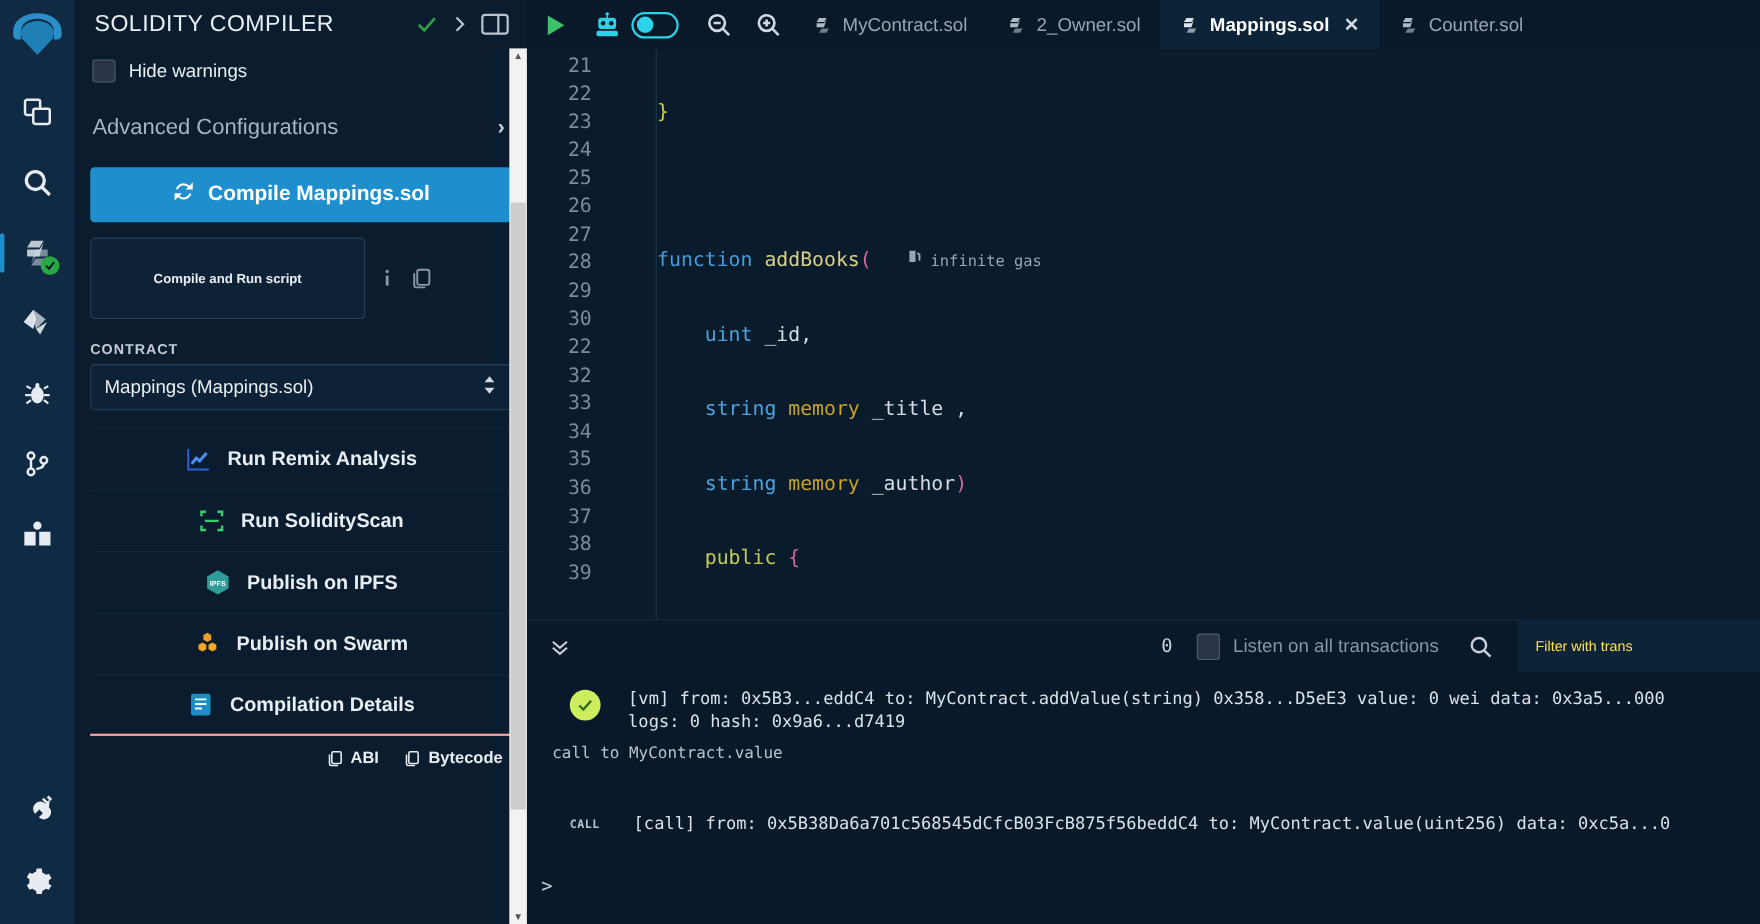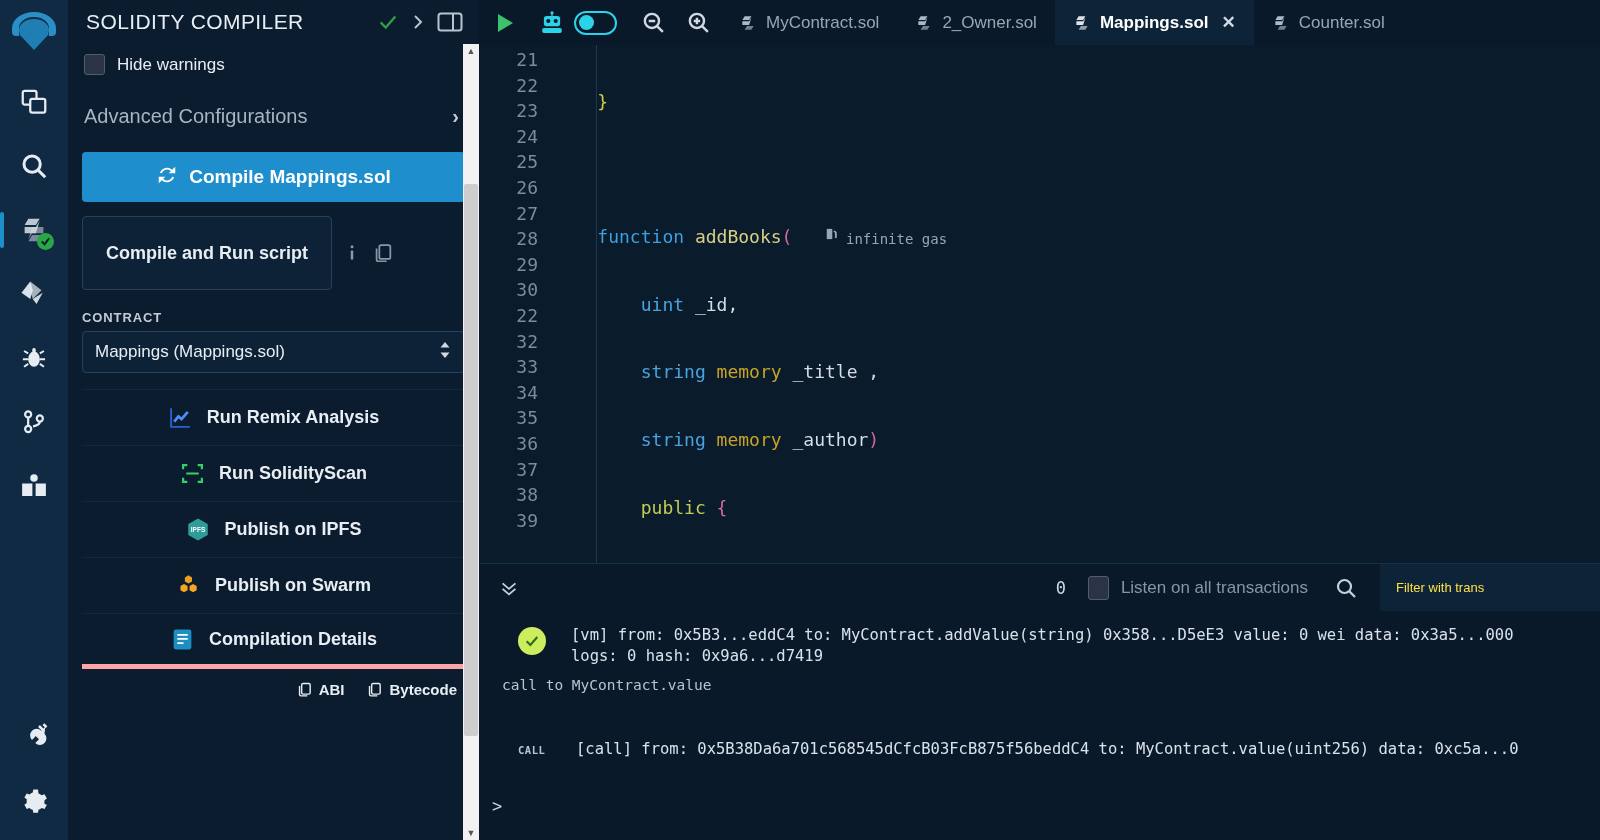--- a/index.html
+++ b/index.html
@@ -73,21 +73,21 @@
     margin-top: 22px; width: 100%; height: 50px;
     background: #1f8ecd; border: none; border-radius: 4px;
     color: #fff; font-size: 19px; font-weight: 600;
     display: flex; align-items: center; justify-content: center; gap: 11px;
     cursor: pointer; font-family: "Liberation Sans", sans-serif;
   }
   .run-wrap { display:flex; align-items:center; gap: 10px; margin-top: 14px; }
   .btn-runscript {
     flex: 0 0 250px; height: 74px;
     background: #0d2236; border: 1px solid #274257; border-radius: 4px;
-    color: #e8eef4; font-size: 18px; font-weight: 600; line-height: 1.25;
+    color: #e8eef4; font-size: 12px; font-weight: 600; line-height: 1.25;
     display:flex; align-items:center; justify-content:center; text-align:center;
     cursor: pointer; padding: 0 18px;
     font-family: "Liberation Sans", sans-serif;
   }
   .mini-ico { color: #8b97a8; cursor: pointer; display:flex; align-items:center; justify-content:center; }
 
   .contract-lbl { margin-top: 20px; color: #c3ccd8; font-size: 13px; letter-spacing: .9px; font-weight: 600; }
   .select-box {
     margin-top: 6px; width: 100%; height: 42px;
     background: #0d2236; border: 1px solid #274257; border-radius: 4px;
@@ -95,21 +95,21 @@
     color: #e8eef4; font-size: 17px; cursor: pointer;
   }
   .select-box .val { flex: 1; }
 
   .plug-list { margin-top: 16px; }
   .plug-item {
     height: 56px; border-top: 1px solid #13283c;
     display: flex; align-items: center; justify-content: center; gap: 13px;
     color: #e8eef4; font-size: 18px; font-weight: 600; cursor: pointer;
   }
-  .plug-item:last-of-type { border-bottom: 5px solid #fca5a5; }
+  .plug-item:last-of-type { border-bottom: 2px solid #fca5a5; }
   .plug-ico { width: 26px; height: 26px; display:flex; align-items:center; justify-content:center; }
 
   .abi-row { display: flex; justify-content: flex-end; gap: 22px; padding: 12px 8px 0 0; }
   .abi-btn { display:flex; align-items:center; gap: 6px; color: #e8eef4; font-size: 15px; font-weight: 700; cursor: pointer; }
 
   .panel-scroll {
     position: absolute; right: 0; top: 44px; width: 16px; bottom: 0;
     background: #f2f2f2;
   }
   .panel-scroll .thumb {

